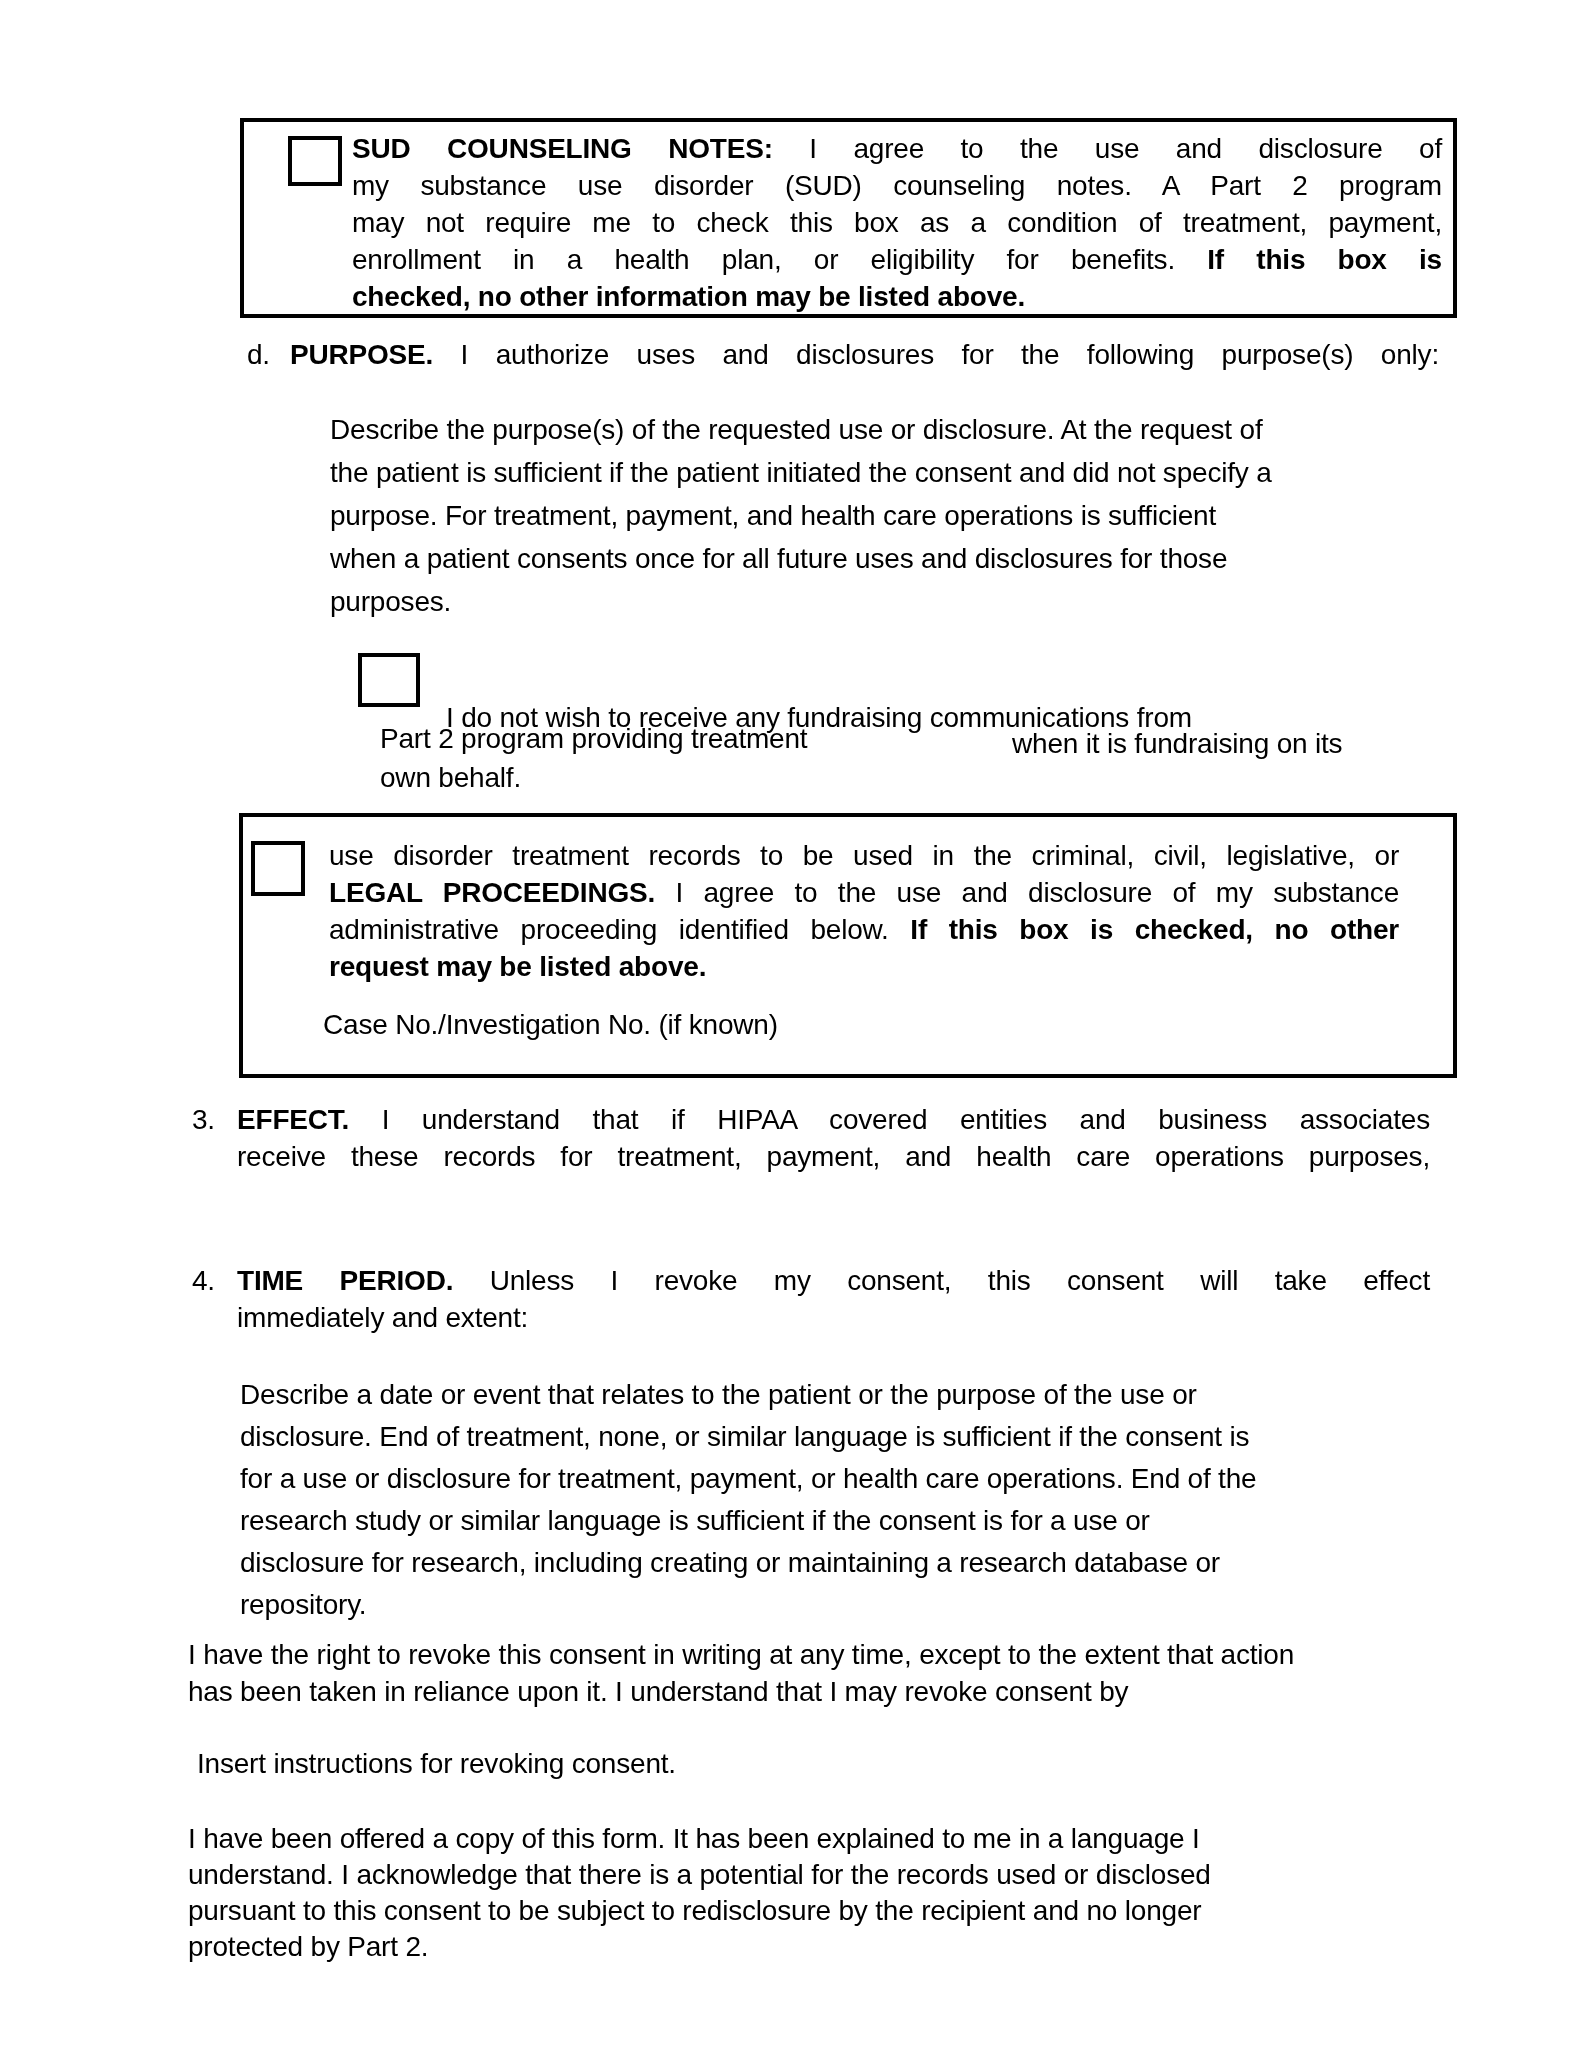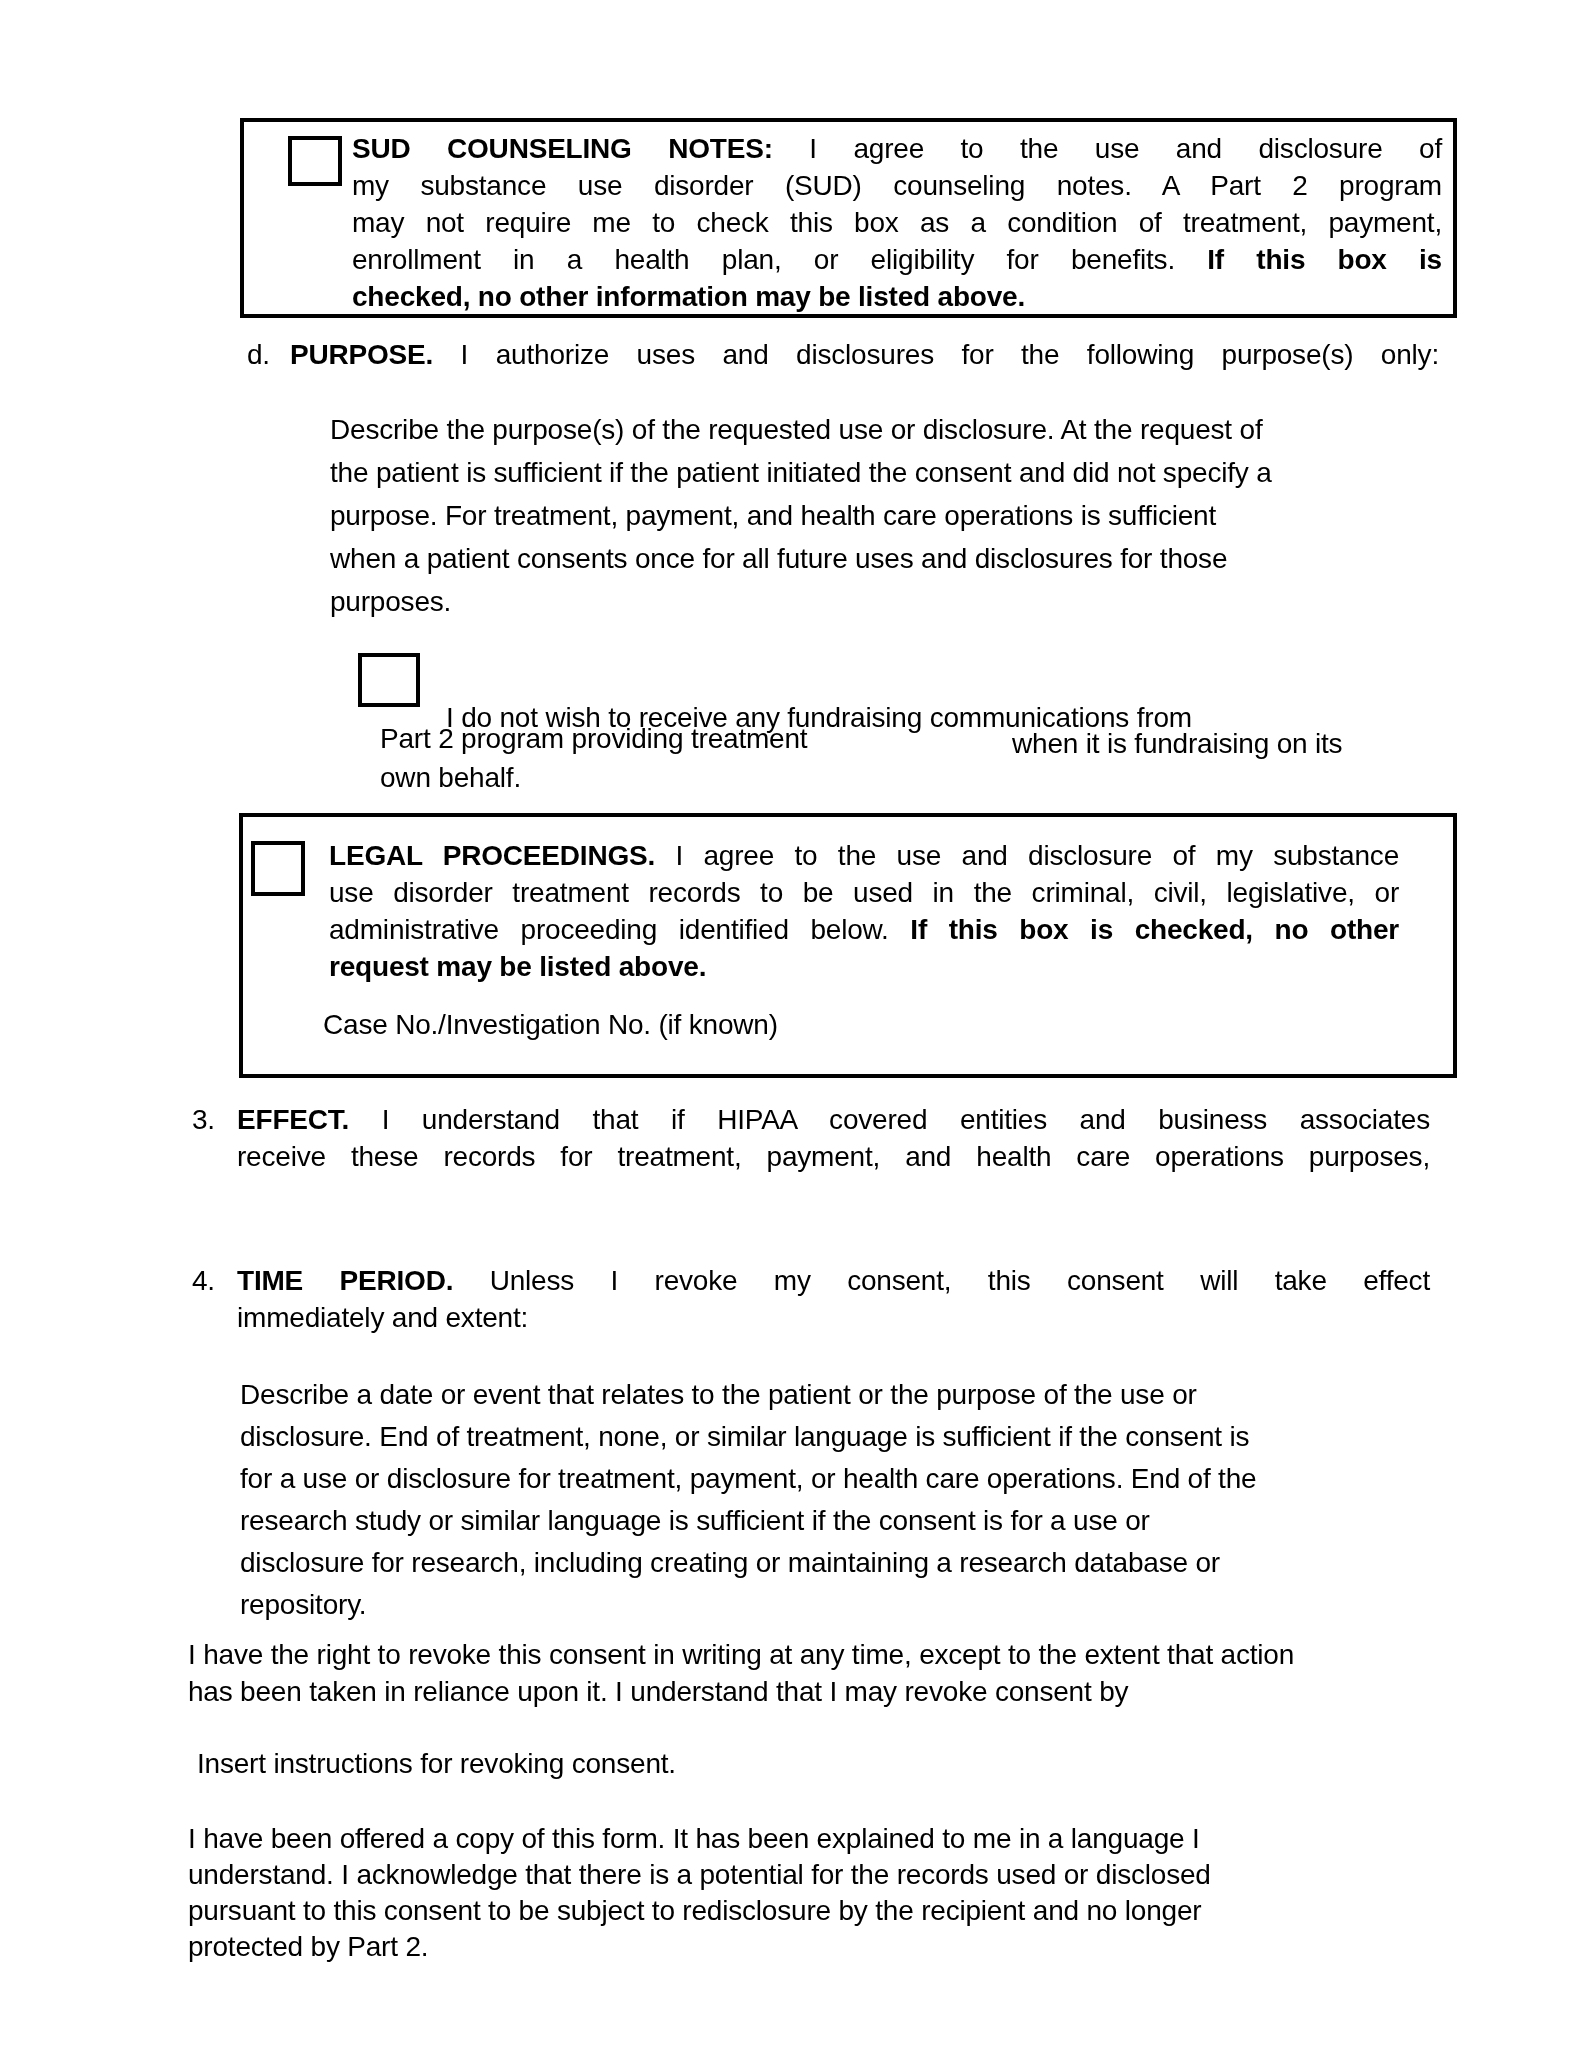--- a/index.html
+++ b/index.html
@@ -84,22 +84,22 @@
   <span class="abs" id="fund-label">I do not wish to receive any fundraising communications from</span>
   <div class="abs llines" id="fund-left">
       <div>Part 2 program providing treatment</div>
       <div class="lastline">own behalf.</div>
     </div>
   <span class="abs" id="fund-right">when it is fundraising on its</span>
 
   <div class="box" id="legal-box">
     <span class="checkbox" id="legal-cb"></span>
     <div class="jlines" id="legal-text">
+        <div>use disorder treatment records to be used in the criminal, civil, legislative, or</div>
         <div><b>LEGAL PROCEEDINGS.</b> I agree to the use and disclosure of my substance</div>
-        <div>use disorder treatment records to be used in the criminal, civil, legislative, or</div>
         <div>administrative proceeding identified below. <b>If this box is checked, no other</b></div>
         <div class="lastline"><b>request may be listed above.</b></div>
       </div>
     <span id="case-label">Case No./Investigation No. (if known)</span>
   </div>
 
   <div class="abs numrow" id="effect-row">
     <span class="numlabel" id="effect-num">3.</span>
     <div class="jlines">
         <div><b>EFFECT.</b> I understand that if HIPAA covered entities and business associates</div>

